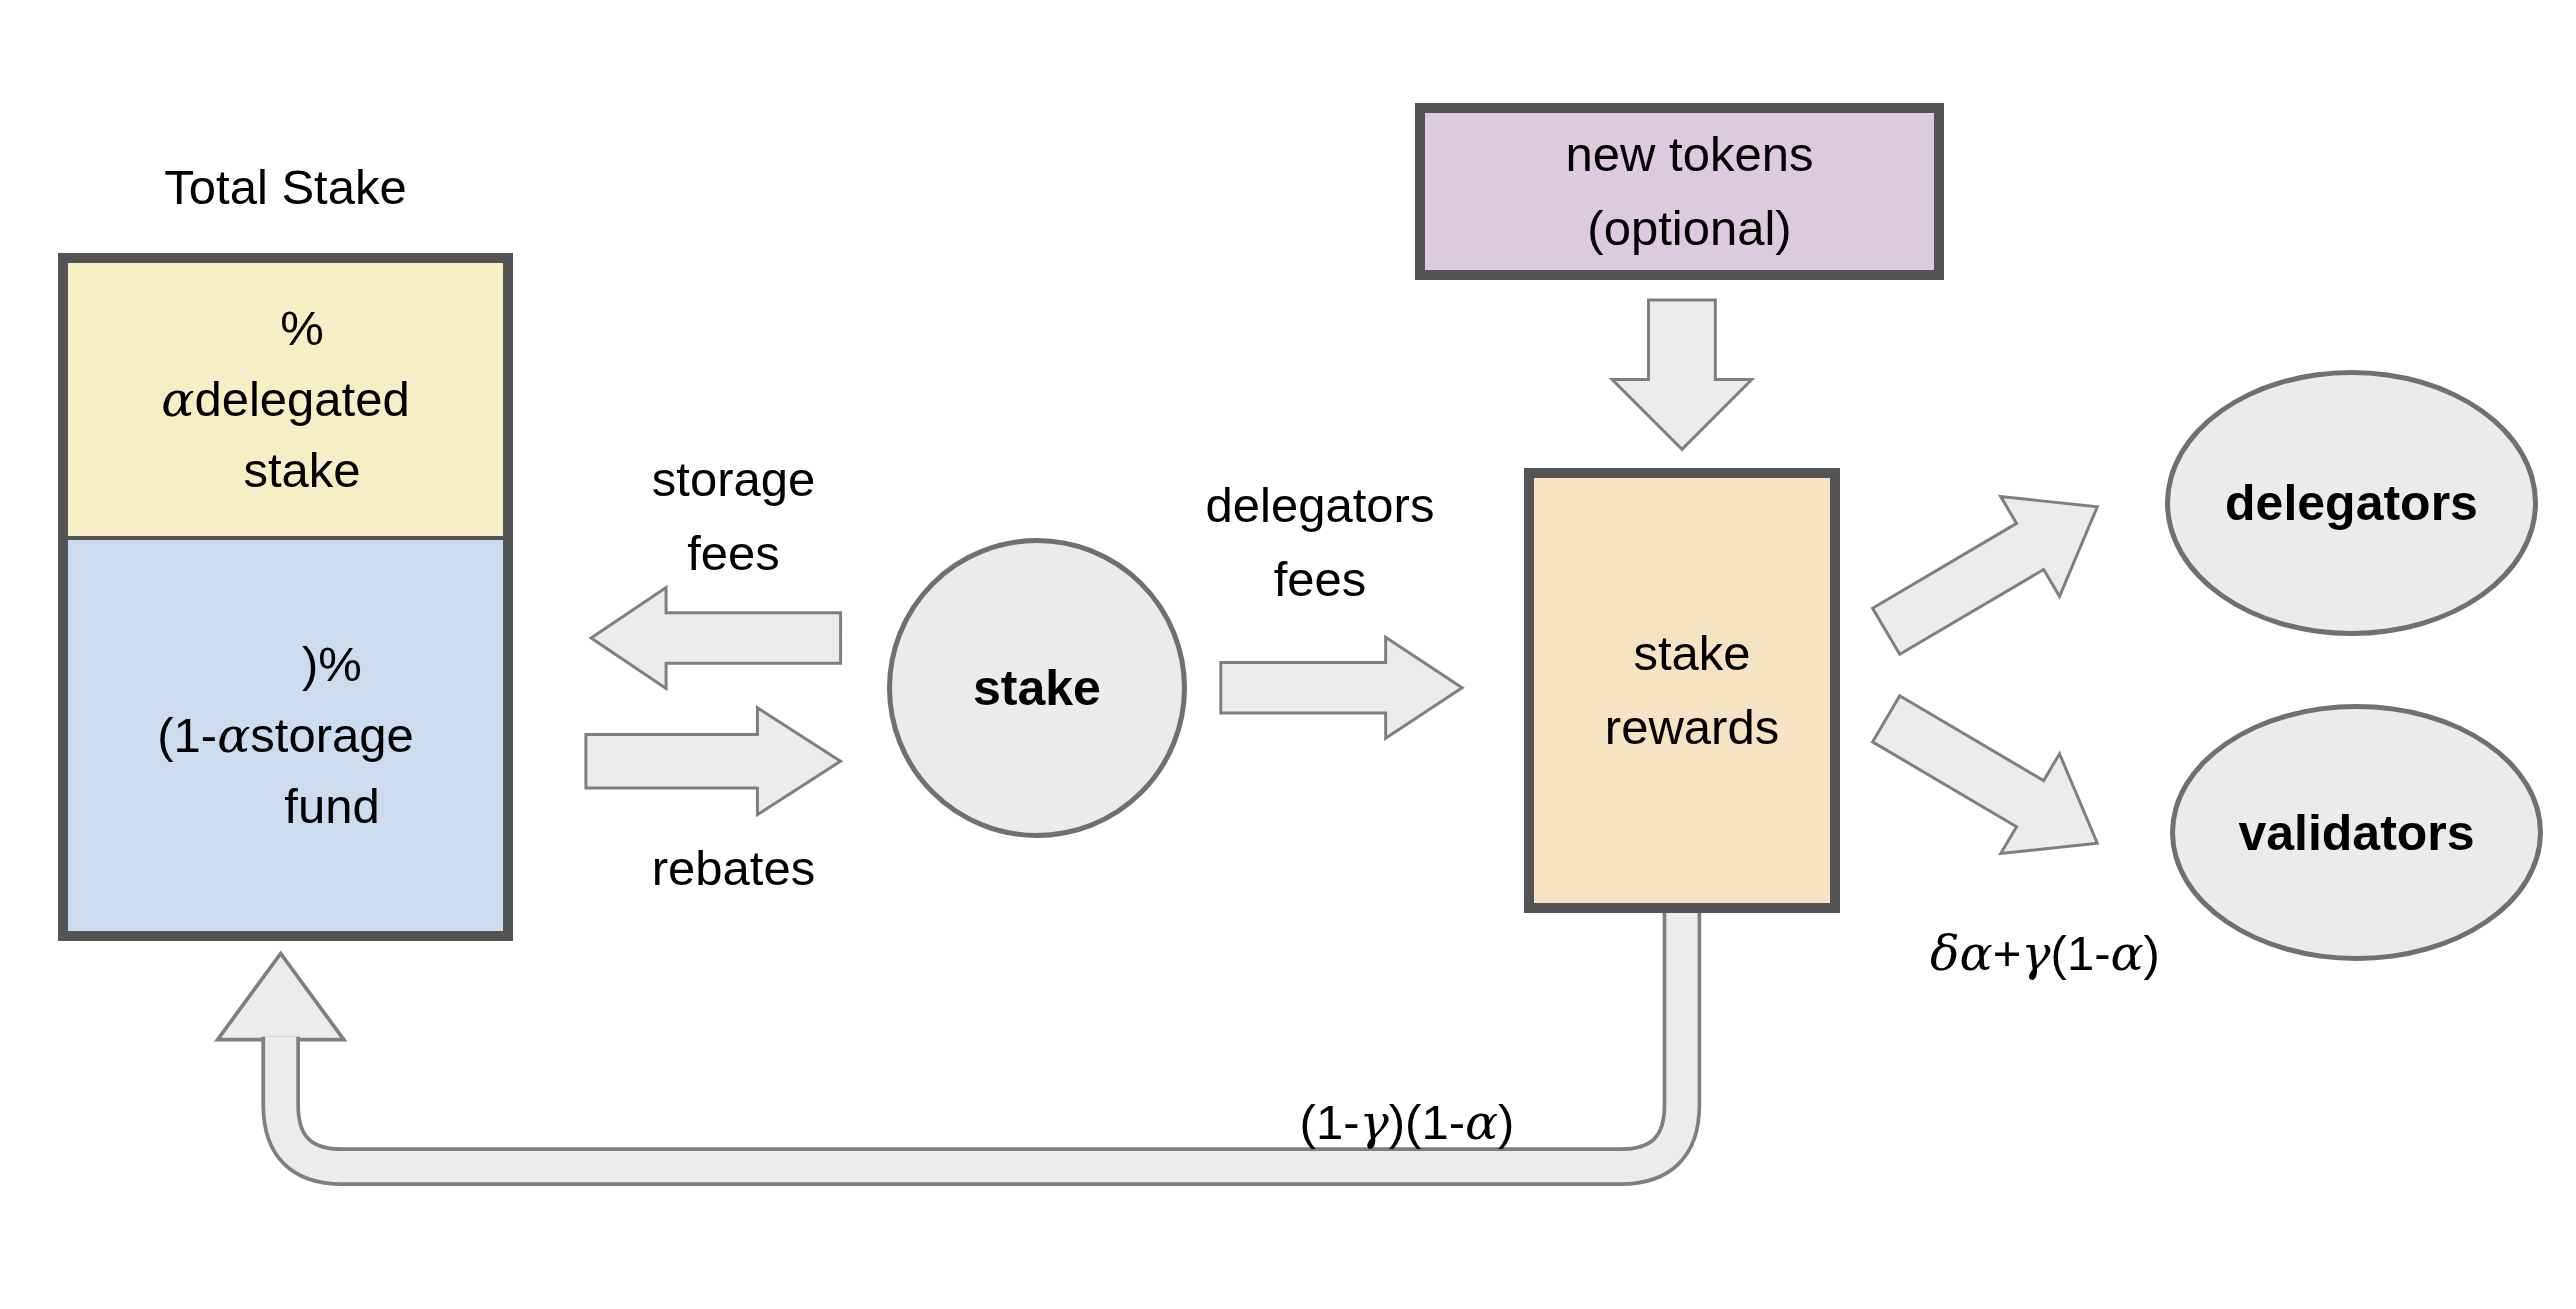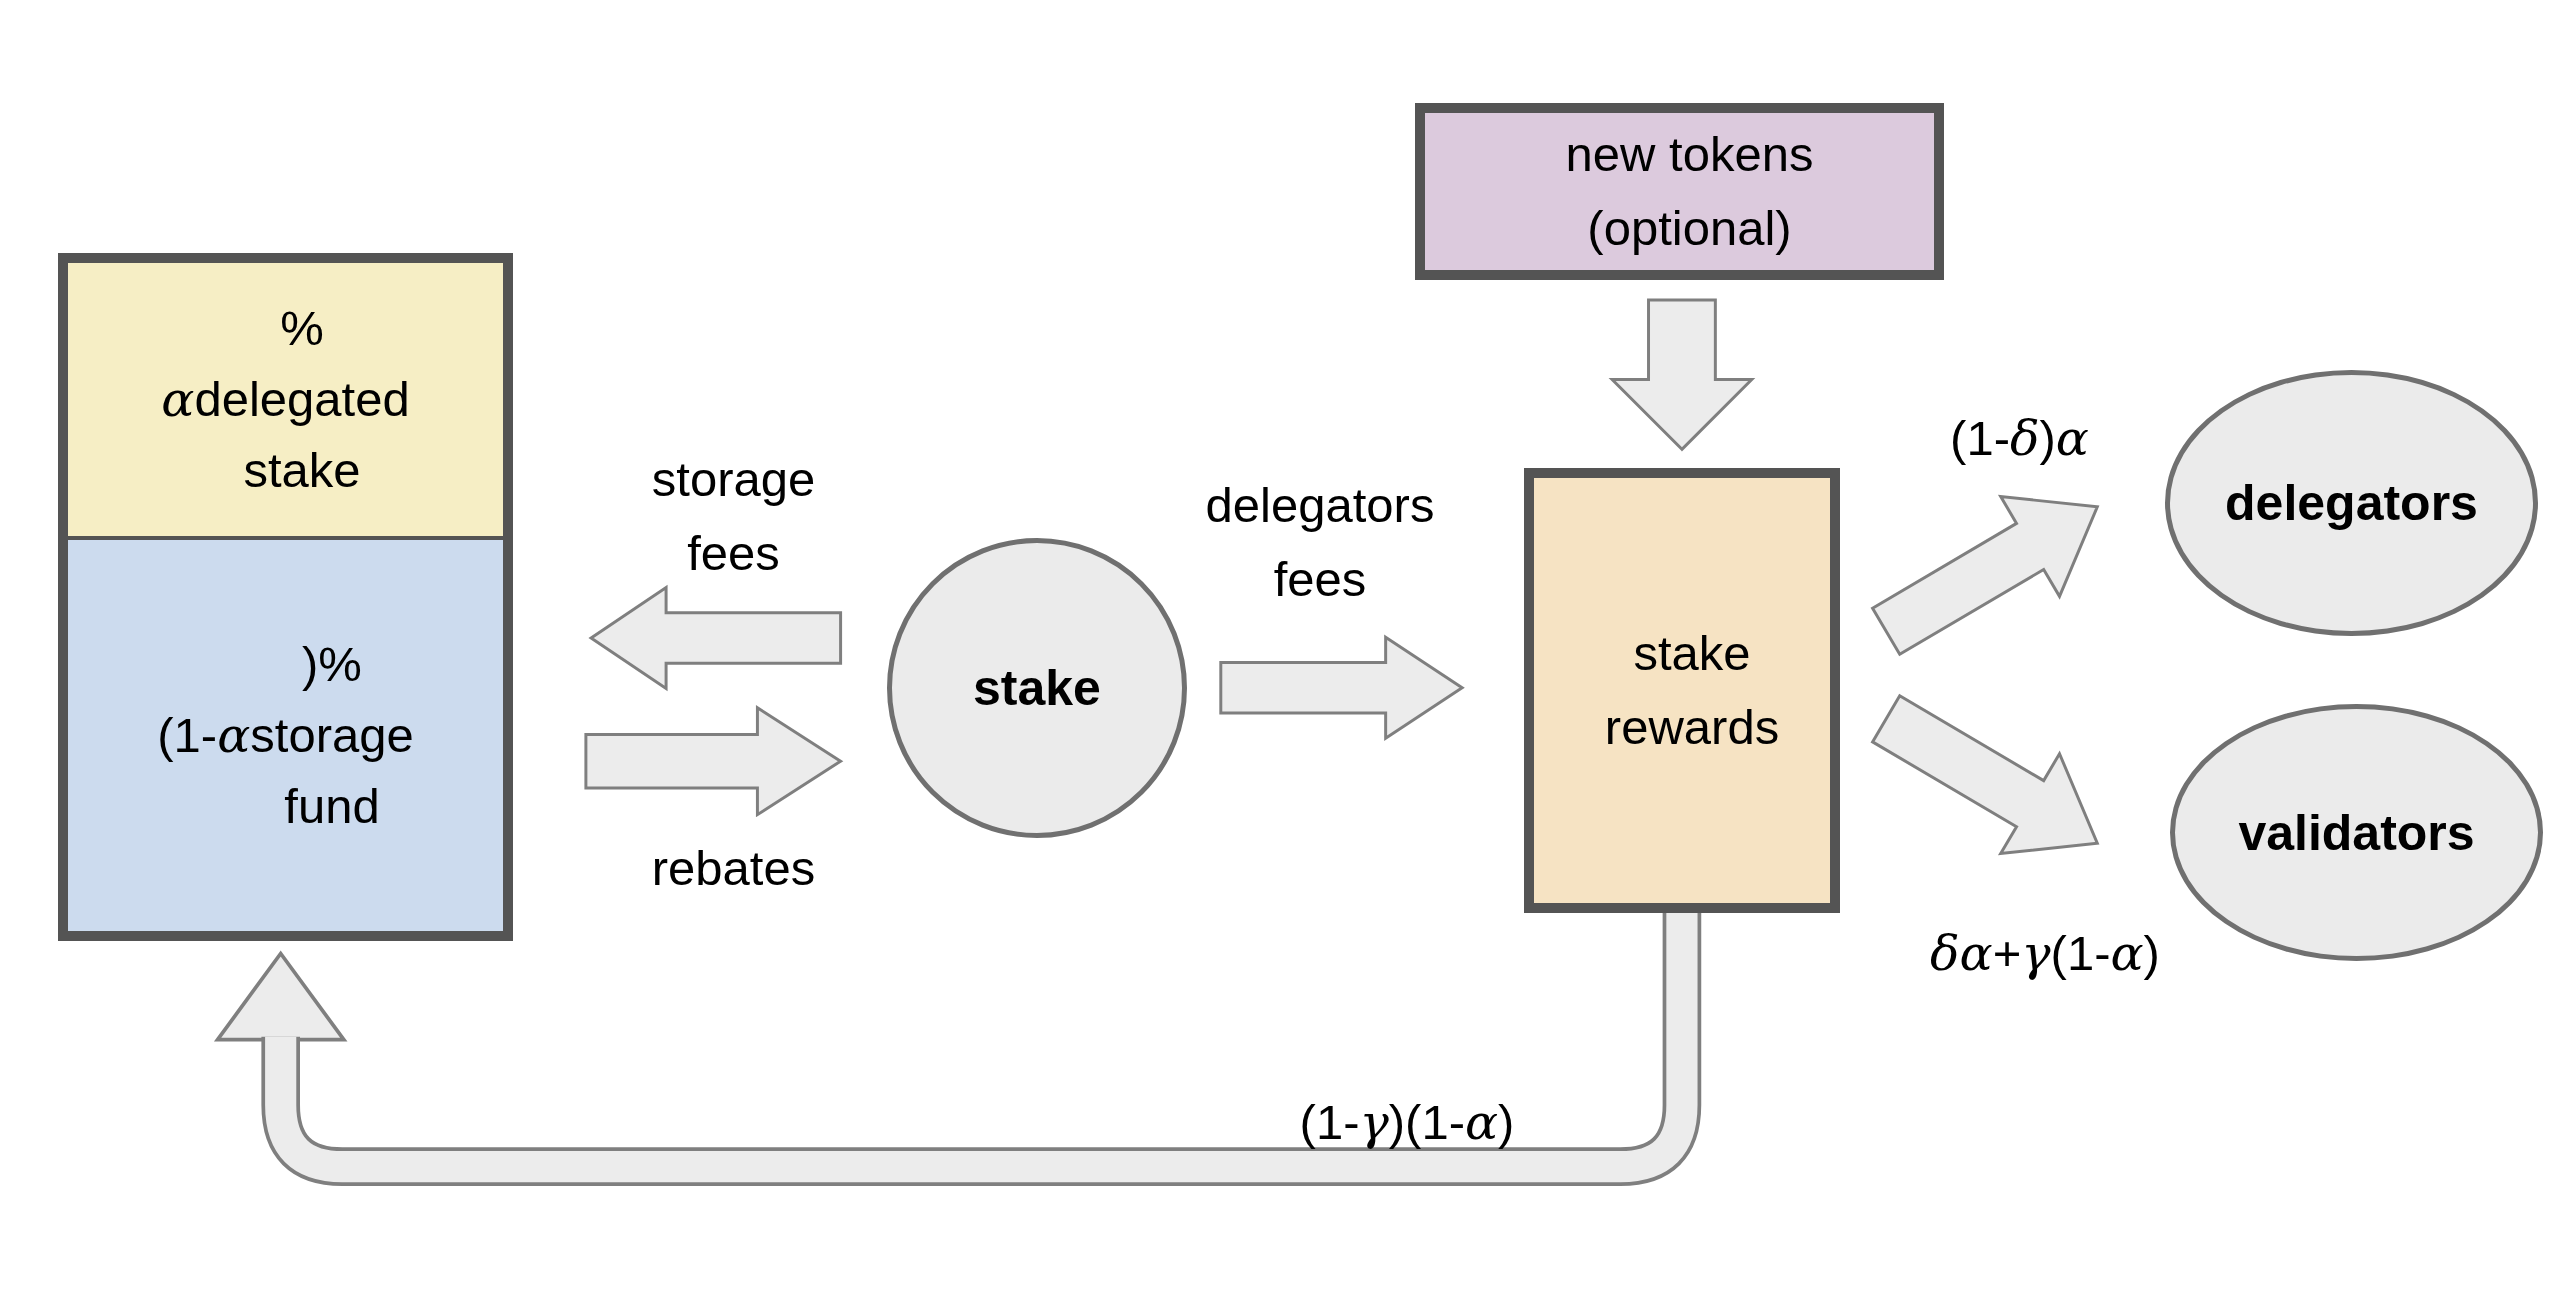--- a/index.html
+++ b/index.html
@@ -92,20 +92,21 @@
 
     <g transform="translate(2540,968) rotate(30.5)">
       <polygon points="0,-36 225,-36 225,-78 330,0 225,78 225,36 0,36" fill="#ececec" stroke="#7f7f7f" stroke-width="4"></polygon>
     </g>
 
     <polygon points="378,1284 293,1400 463,1400" fill="#ececec" stroke="#7f7f7f" stroke-width="5"></polygon>
     <path d="M 2265 1215 L 2265 1488 Q 2265 1571 2182 1571 L 461 1571 Q 378 1571 378 1488 L 378 1396" fill="none" stroke="#7f7f7f" stroke-width="52"></path>
     <path d="M 2265 1215 L 2265 1488 Q 2265 1571 2182 1571 L 461 1571 Q 378 1571 378 1488 L 378 1396" fill="none" stroke="#ececec" stroke-width="42"></path>
   </svg>
 
+  <div class="label" style="left:58px; top:151px; width:455px;">Total Stake</div>
 
   <div class="box stack" style="left:58px; top:253px; width:455px; height:688px;">
     <div class="section section-delegated mathify"><i class="gk">α</i>%
 delegated
 stake</div>
     <div class="section section-fund mathify">(1-<i class="gk">α</i>)%
 storage
 fund</div>
   </div>
 
@@ -119,21 +120,20 @@
 
   <div class="label" style="left:1112px; top:469px; width:416px;">delegators
 fees</div>
 
   <div class="box center-text" style="left:1415px; top:103px; width:529px; height:177px; background:#dccadd;">new tokens
 (optional)</div>
 
   <div class="box center-text" style="left:1524px; top:468px; width:316px; height:445px; background:#f6e3c3;">stake
 rewards</div>
 
-  <div class="label mathify" style="left:1871px; top:402px; width:297px;">(1-<i class="gk">δ</i>)<i class="gk">α</i></div>
   <div class="label mathify" style="left:1837px; top:917px; width:416px;"><i class="gk">δ</i><i class="gk">α</i>+<i class="gk">γ</i>(1-<i class="gk">α</i>)</div>
   <div class="label mathify" style="left:1199px; top:1046px; width:416px;margin-top:40px;">(1-<i class="gk">γ</i>)(1-<i class="gk">α</i>)</div>
 
   <div class="node round" style="left:2170px; top:704px; width:373px; height:257px;">
     <span>validators</span>
   </div>
   <div class="node round" style="left:2165px; top:370px; width:373px; height:266px;">
     <span>delegators</span>
   </div>
 

